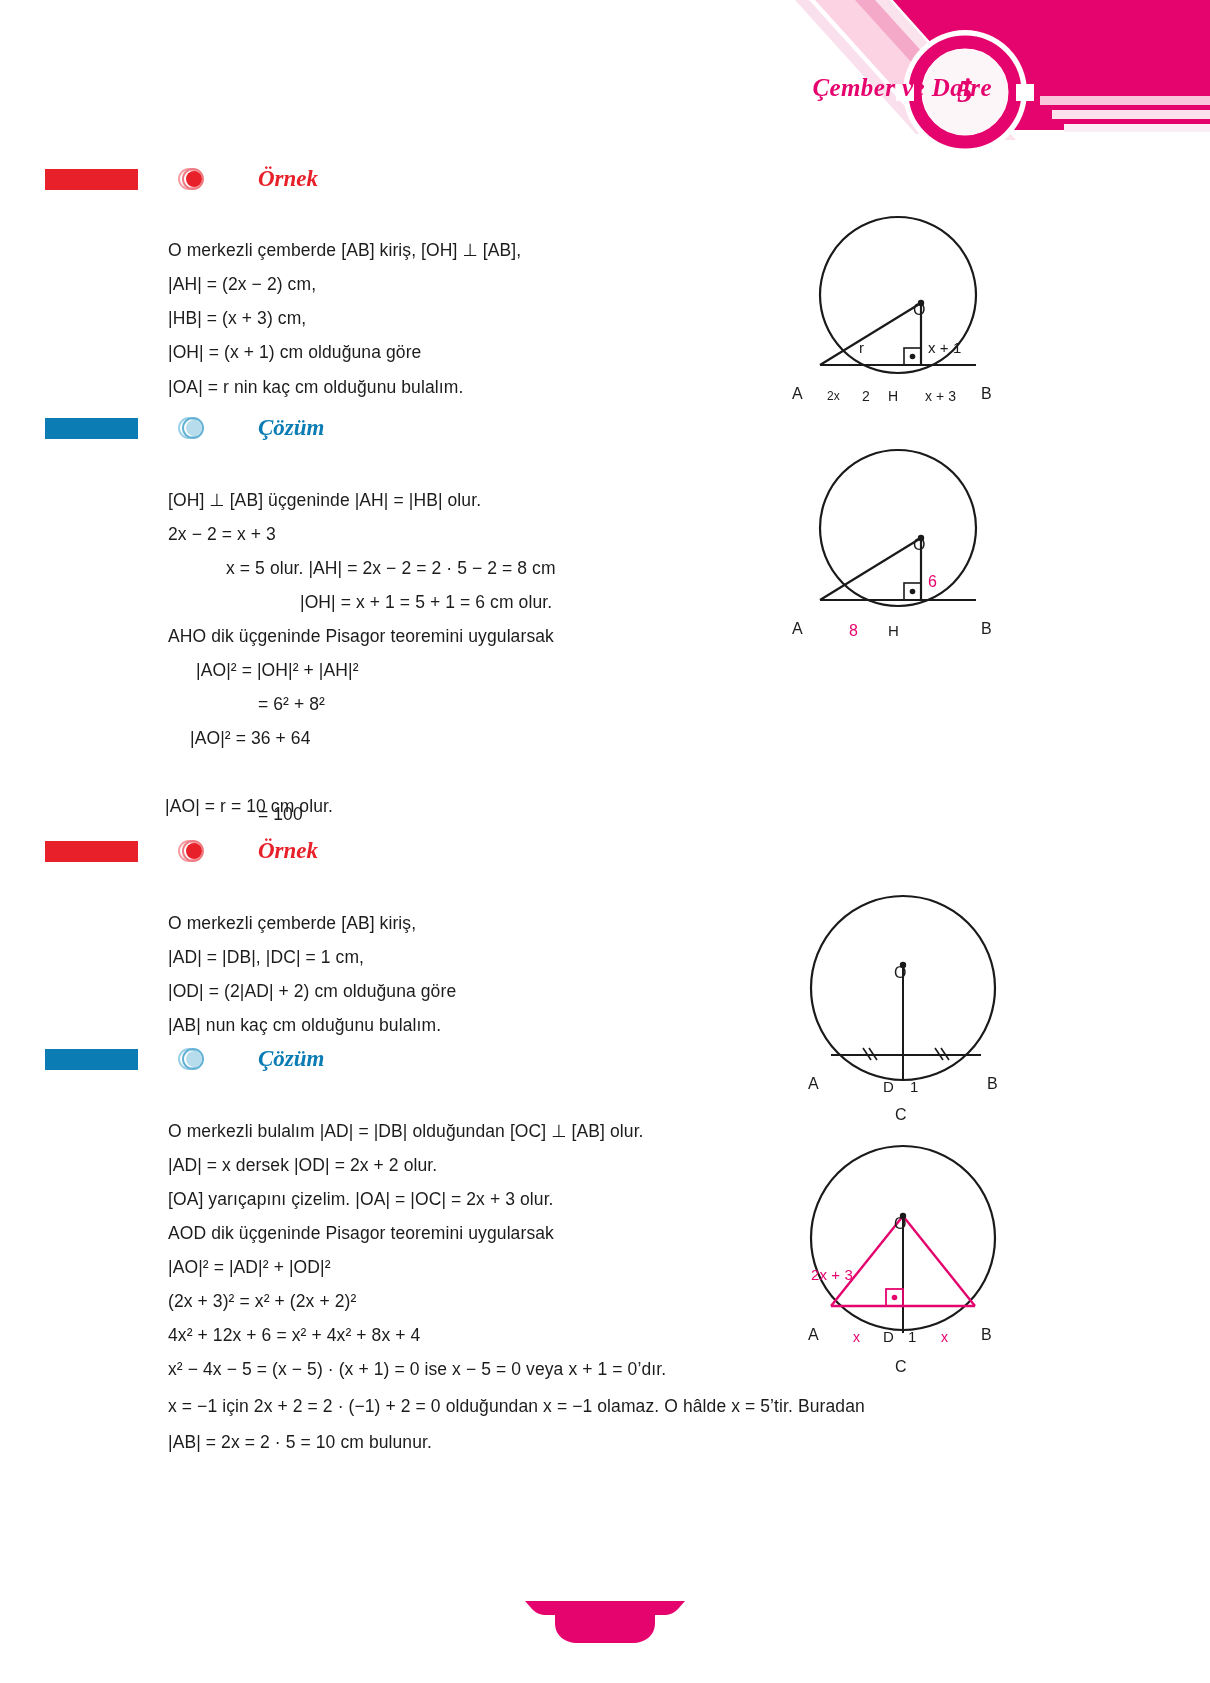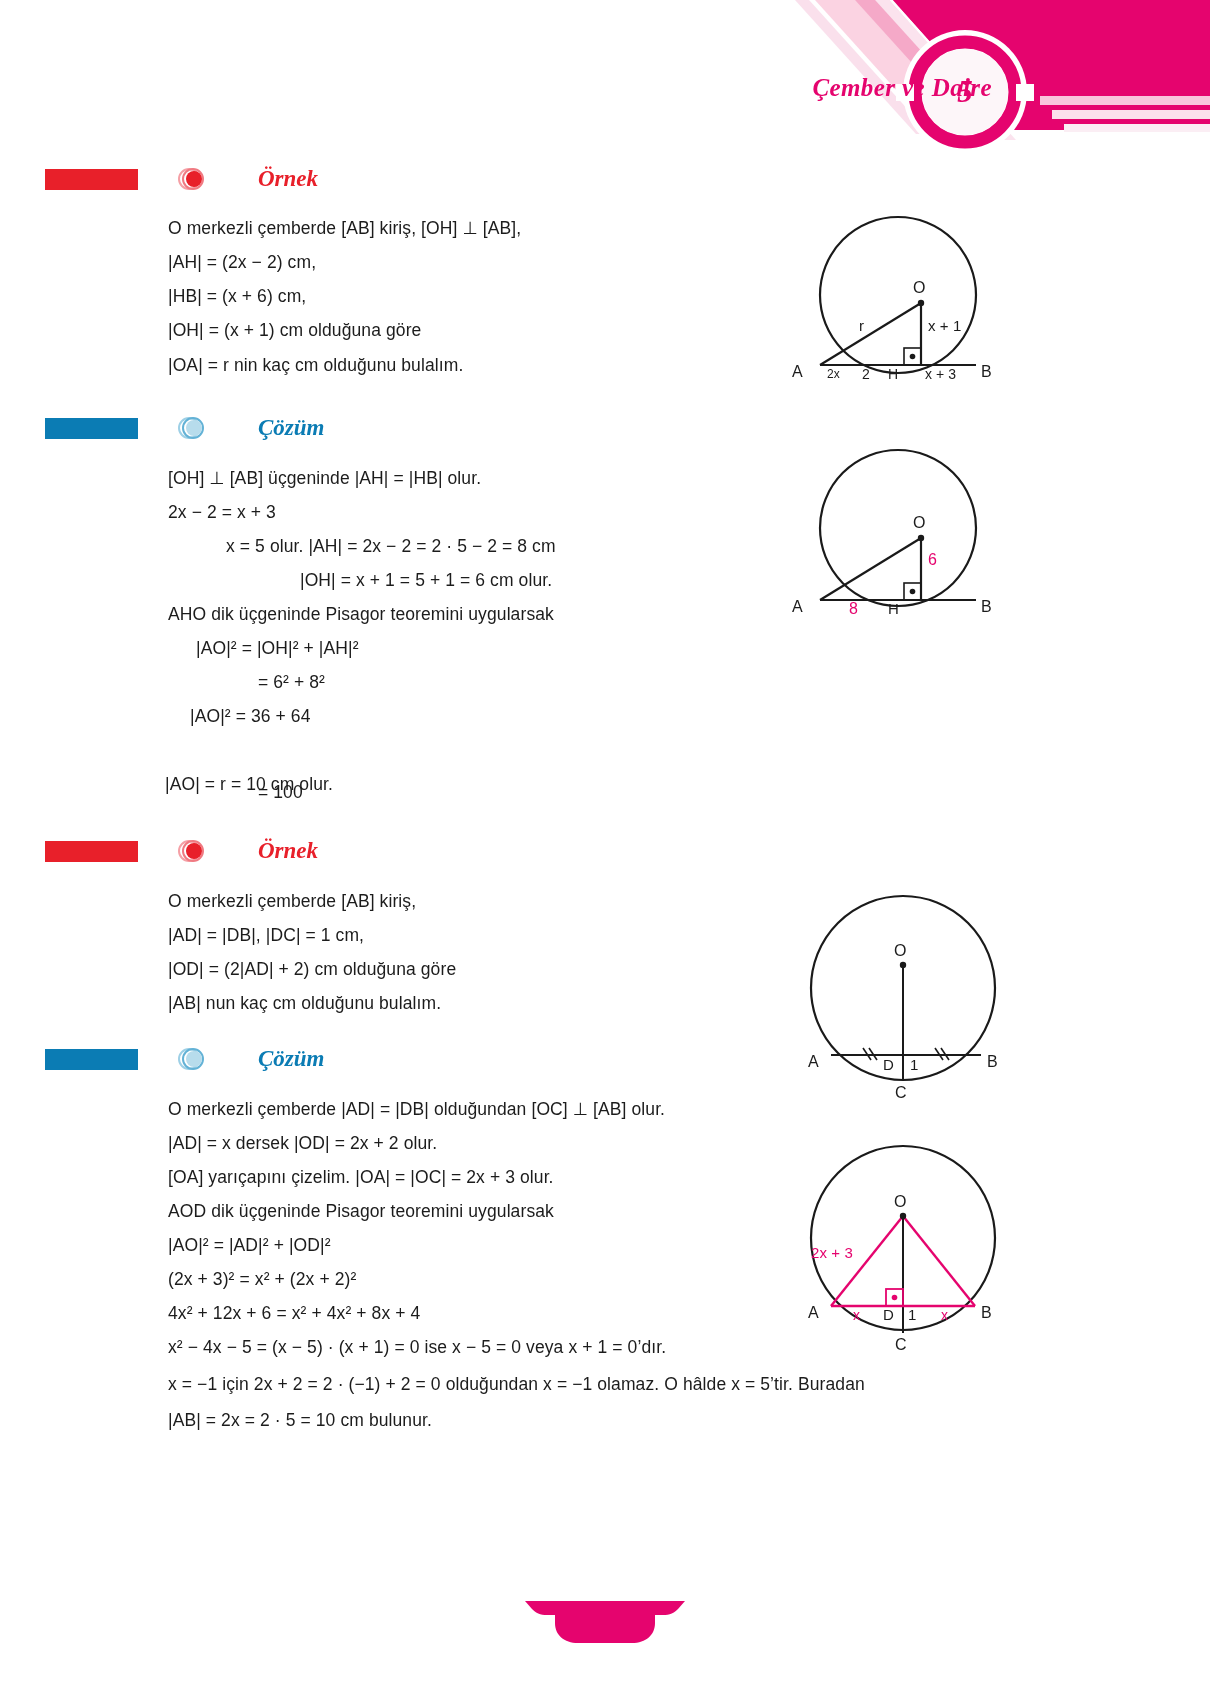--- a/index.html
+++ b/index.html
@@ -89,20 +89,21 @@
   .tag-label.blue { color: #0b7cb4; }
 
   
   .txt {
     position: absolute;
     font-size: 17.5px;
     line-height: 34px;
     color: #1c1c1c;
     white-space: nowrap;
     letter-spacing: 0.1px;
+    margin-top: 22px;
   }
 
   
   .diagram { position: absolute; }
 
   
   .footer {
     position: absolute;
     left: 0;
     bottom: 36px;
@@ -161,21 +162,21 @@
   <div class="tag-rings">
     <div class="ring" style="left:0px;  top:2px;  width:22px; height:22px; border:2px solid #f5a0a6;"></div>
     <div class="ring" style="left:4px;  top:2px;  width:22px; height:22px; border:2px solid #f07a82;"></div>
     <div class="ring" style="left:8px;  top:5px;  width:16px; height:16px; background:#e8202a;"></div>
   </div>
   <div class="tag-label red">Örnek</div>
 </div>
 
 <div class="txt" style="left:168px; top:211px;">O merkezli çemberde [AB] kiriş, [OH] ⊥ [AB],</div>
 <div class="txt" style="left:168px; top:245px;">|AH| = (2x − 2) cm,</div>
-<div class="txt" style="left:168px; top:279px;">|HB| = (x + 6) cm,</div>
+<div class="txt" style="left:168px; top:279px;">|HB| = (x + 3) cm,</div>
 <div class="txt" style="left:168px; top:313px;">|OH| = (x + 1) cm olduğuna göre</div>
 <div class="txt" style="left:168px; top:348px;">|OA| = r nin kaç cm olduğunu bulalım.</div>
 
 <div class="diagram" style="left:785px; top:215px;">
   <svg width="230" height="175">
     <circle cx="113" cy="80" r="78" fill="none" stroke="#1a1a1a" stroke-width="2.2"></circle>
 
     <line x1="35" y1="150" x2="191" y2="150" stroke="#1a1a1a" stroke-width="2.2"></line>
 
     <line x1="136" y1="88" x2="136" y2="150" stroke="#1a1a1a" stroke-width="2.2"></line>
@@ -278,21 +279,21 @@
 <div class="tag" style="left:45px; top:1046px;">
   <div class="tag-bar blue"></div>
   <div class="tag-rings">
     <div class="ring" style="left:0px;  top:2px;  width:22px; height:22px; border:2px solid #9ed0e6;"></div>
     <div class="ring" style="left:4px;  top:2px;  width:22px; height:22px; border:2px solid #63b2d6;"></div>
     <div class="ring" style="left:8px;  top:5px;  width:16px; height:16px; background:#b7dcec;"></div>
   </div>
   <div class="tag-label blue">Çözüm</div>
 </div>
 
-<div class="txt" style="left:168px; top:1092px;">O merkezli çemberde |AD| = |DB| olduğundan [OC] ⊥ [AB] olur.</div>
+<div class="txt" style="left:168px; top:1092px;">O merkezli bulalım |AD| = |DB| olduğundan [OC] ⊥ [AB] olur.</div>
 <div class="txt" style="left:168px; top:1126px;">|AD| = x dersek |OD| = 2x + 2 olur.</div>
 <div class="txt" style="left:168px; top:1160px;">[OA] yarıçapını çizelim. |OA| = |OC| = 2x + 3 olur.</div>
 <div class="txt" style="left:168px; top:1194px;">AOD dik üçgeninde Pisagor teoremini uygularsak</div>
 <div class="txt" style="left:168px; top:1228px;">|AO|² = |AD|² + |OD|²</div>
 <div class="txt" style="left:168px; top:1262px;">(2x + 3)² = x² + (2x + 2)²</div>
 <div class="txt" style="left:168px; top:1296px;">4x² + 12x + 6 = x² + 4x² + 8x + 4</div>
 <div class="txt" style="left:168px; top:1330px;">x² − 4x − 5 = (x − 5) · (x + 1) = 0 ise x − 5 = 0 veya x + 1 = 0’dır.</div>
 <div class="txt" style="left:168px; top:1367px;">x = −1 için 2x + 2 = 2 · (−1) + 2 = 0 olduğundan x = −1 olamaz. O hâlde x = 5’tir. Buradan</div>
 <div class="txt" style="left:168px; top:1403px;">|AB| = 2x = 2 · 5 = 10 cm bulunur.</div>
 

